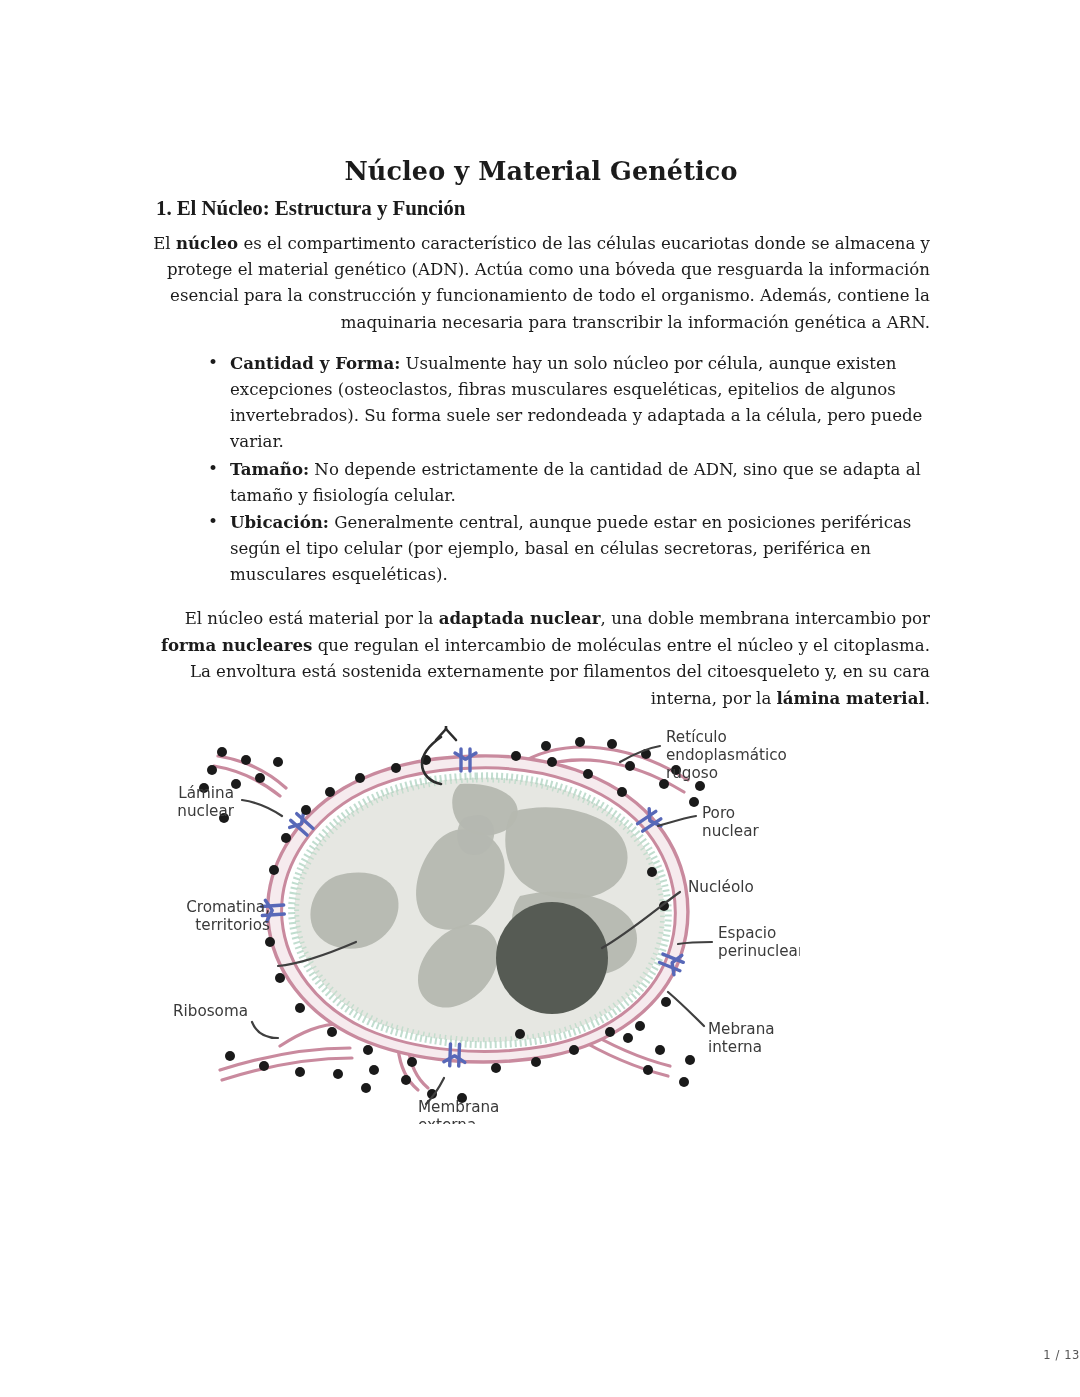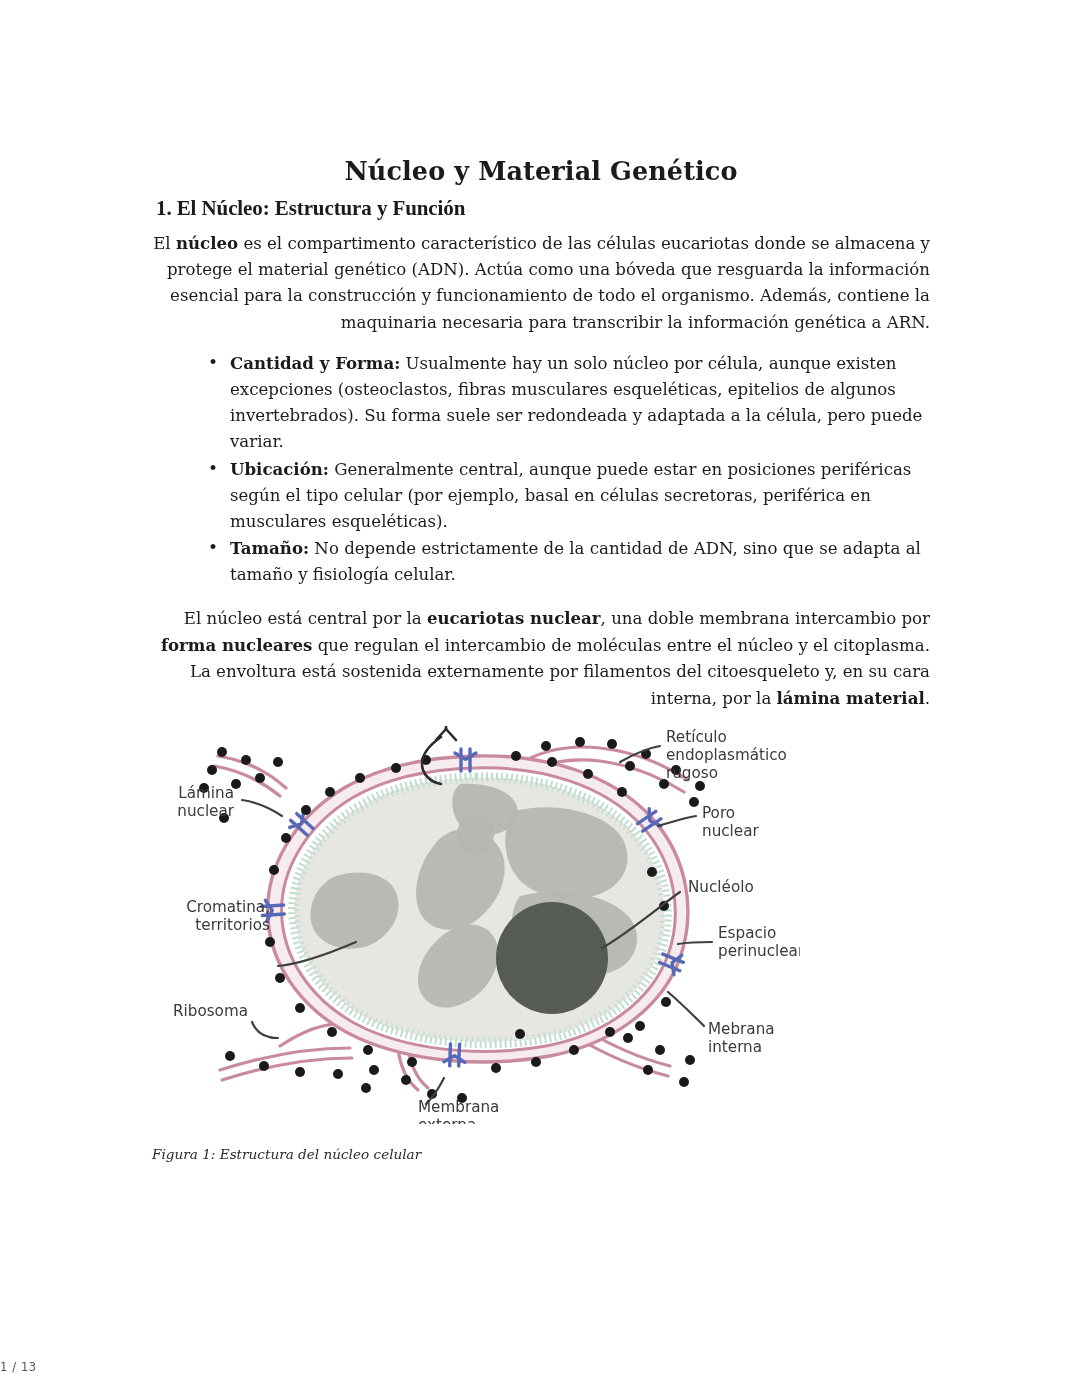--- a/index.html
+++ b/index.html
@@ -102,26 +102,25 @@
     color: #2a2a2a;
     margin-top: 22px;
     margin-left: 0px;
   }
 
   .page-footer {
     position: absolute;
     left: 0;
     top: 1348px;
     width: 1080px;
-    text-align: left;
+    text-align: right;
     font-family: "DejaVu Sans", "Liberation Sans", sans-serif;
     font-size: 11.5px;
     color: #555555;
     letter-spacing: 0.6px;
-    margin-top: 12px;
   }
 
   .lbl {
     font-family: "DejaVu Sans", "Liberation Sans", sans-serif;
     font-size: 15.2px;
     fill: #3a3a3a;
   }
   .lbl-bold {
     font-family: "DejaVu Sans", "Liberation Sans", sans-serif;
     font-size: 16.5px;
@@ -138,25 +137,25 @@
   <div class="content">
 
     <h1 class="doc-title">Núcleo y Material Genético</h1>
 
     <h2 class="section-title">1. El Núcleo: Estructura y Función</h2>
 
     <p class="body-text"><span>El </span><b>núcleo</b><span> es el compartimento característico de las células eucariotas donde se almacena y protege el material genético (ADN). Actúa como una bóveda que resguarda la información esencial para la construcción y funcionamiento de todo el organismo. Además, contiene la maquinaria necesaria para transcribir la información genética a ARN.</span></p>
 
     <ul class="bullet-list">
       <li><b>Cantidad y Forma:</b><span> Usualmente hay un solo núcleo por célula, aunque existen excepciones (osteoclastos, fibras musculares esqueléticas, epitelios de algunos invertebrados). Su forma suele ser redondeada y adaptada a la célula, pero puede variar.</span></li>
+      <li><b>Tamaño:</b><span> No depende estrictamente de la cantidad de ADN, sino que se adapta al tamaño y fisiología celular.</span></li>
       <li><b>Ubicación:</b><span> Generalmente central, aunque puede estar en posiciones periféricas según el tipo celular (por ejemplo, basal en células secretoras, periférica en musculares esqueléticas).</span></li>
-      <li><b>Tamaño:</b><span> No depende estrictamente de la cantidad de ADN, sino que se adapta al tamaño y fisiología celular.</span></li>
     </ul>
 
-    <p class="body-text"><span>El núcleo está central por la </span><b>eucariotas nuclear</b><span>, una doble membrana intercambio por </span><b>forma nucleares</b><span> que regulan el intercambio de moléculas entre el núcleo y el citoplasma. La envoltura está sostenida externamente por filamentos del citoesqueleto y, en su cara interna, por la </span><b>lámina material</b><span>.</span></p>
+    <p class="body-text"><span>El núcleo está material por la </span><b>adaptada nuclear</b><span>, una doble membrana intercambio por </span><b>forma nucleares</b><span> que regulan el intercambio de moléculas entre el núcleo y el citoplasma. La envoltura está sostenida externamente por filamentos del citoesqueleto y, en su cara interna, por la </span><b>lámina material</b><span>.</span></p>
 
     <div class="figure-block">
       <div class="figure-canvas">
         <svg width="640" height="398" viewBox="0 0 640 398" xmlns="http://www.w3.org/2000/svg">
 
           <g fill="none" stroke="#c98a9e" stroke-width="3.2" stroke-linecap="round">
 
             <path d="M345 48 C 372 26, 404 18, 440 22 C 470 25, 500 36, 528 54"></path>
             <path d="M348 58 C 374 38, 406 31, 440 35 C 470 39, 498 50, 524 66"></path>
 
@@ -391,20 +390,19 @@
           <text class="lbl" x="110" y="204" text-anchor="end">territorios</text>
 
           <text class="lbl" x="88" y="290" text-anchor="end">Ribosoma</text>
 
           <text class="lbl" x="258" y="386">Membrana</text>
           <text class="lbl" x="258" y="404">externa</text>
 
         </svg>
       </div>
 
-      <div class="fig-caption">Figura 1: Estructura del núcleo celular</div>
     </div>
 
   </div>
 
   <div class="page-footer">1 / 13</div>
 
 </div>
 
 </body></html>

